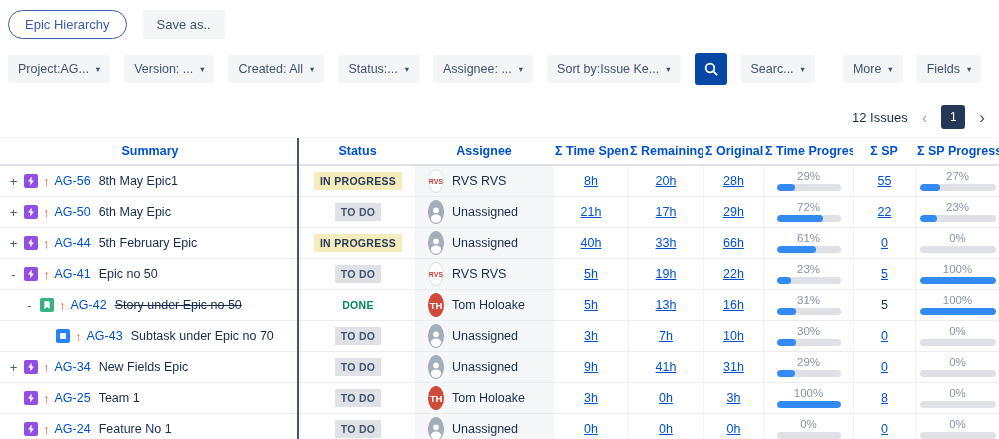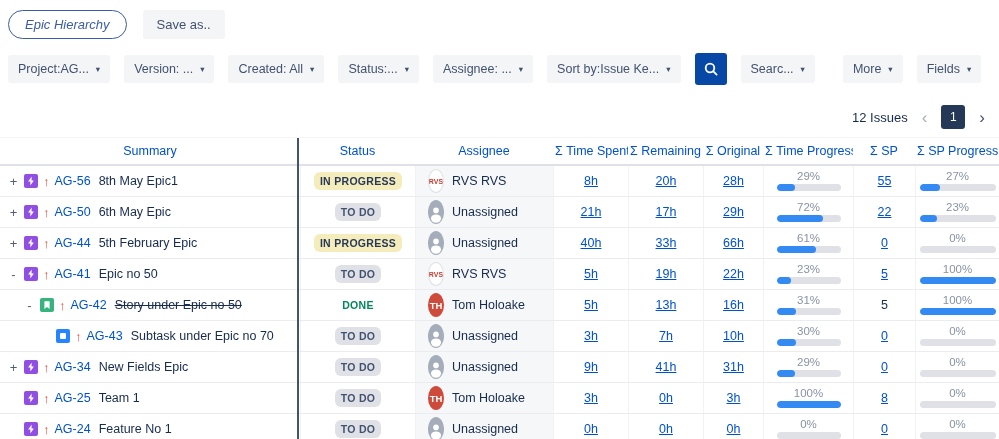--- a/index.html
+++ b/index.html
@@ -6,21 +6,21 @@
   html,body{width:999px;height:439px}
   body{
     font-family:"Liberation Sans",sans-serif;
     background:#fff;color:#172B4D;font-size:13px;
     overflow:hidden;display:flex;flex-direction:column;
   }
   
   .topbar{display:flex;gap:16px;padding:10px 8px 8px;align-items:center}
   .pill{
     background:#fff;border:1px solid #3C5BA5;color:#3C5BA5;border-radius:15px;
-    padding:6px 16px;font-size:13px;font-family:inherit;cursor:pointer;font-style:italic;
+    padding:6px 16px;font-size:13px;font-family:inherit;cursor:pointer;
   }
   .btn{
     background:#F4F5F7;border:none;color:#42526E;border-radius:3px;
     padding:7px 14px;font-size:13px;font-weight:500;font-family:inherit;cursor:pointer;
   }
   
   .filterbar{display:flex;gap:14px;padding:6px 8px;align-items:center}
   #chips-left{display:contents}
   .chip{
     background:#F4F5F7;border-radius:3px;padding:7px 10px;color:#42526E;
@@ -40,40 +40,40 @@
   .pg-arrow.next{color:#42526E}
   .pg-cur{
     width:24px;height:24px;background:#253858;color:#fff;border-radius:3px;
     display:flex;align-items:center;justify-content:center;font-size:12px;cursor:pointer;
   }
   
   .table{position:relative;flex:1;border-top:1px solid #F4F5F7}
   .grid{display:grid;grid-template-columns:300px 115px 138px 75px 75px 60px 90px 62px 84px}
   .thead{border-bottom:2px solid #DFE1E6}
   .th{
-    color:#0052CC;font-size:12.5px;font-weight:400;text-align:center;
+    color:#0052CC;font-size:12.5px;font-weight:700;text-align:center;
     padding:6px 2px;cursor:pointer;white-space:nowrap;overflow:hidden;
   }
   .tr{border-bottom:1px solid #EBECF0;height:31px}
   .td{
     display:flex;align-items:center;justify-content:center;
     font-size:12.5px;border-left:1px solid #F1F2F4;overflow:hidden;
   }
   .td.summary{justify-content:flex-start;border-left:none;gap:5px;white-space:nowrap}
   .td.assignee{justify-content:flex-start;background:#F6F7F9;padding-left:12px;gap:8px}
   .expander{width:11px;text-align:center;color:#505F79;font-size:13px;cursor:pointer;flex:none}
   .type-icon{width:14px;height:14px;flex:none;display:flex}
   .prio{color:#E5493A;font-weight:bold;font-size:13px;flex:none}
   a.key{color:#0052CC;text-decoration:none;margin-right:3px}
   .sumtext{color:#172B4D}
   .strike{text-decoration:line-through}
   a.hlink{color:#0052CC;text-decoration:underline;cursor:pointer}
   .plain{color:#172B4D}
   
-  .badge{font-size:10.5px;font-weight:700;padding:3px 6px;border-radius:6px;letter-spacing:.3px;white-space:nowrap}
+  .badge{font-size:10.5px;font-weight:700;padding:3px 6px;border-radius:0;letter-spacing:.3px;white-space:nowrap}
   .badge.in-progress{background:#F5ECBB;color:#253858}
   .badge.todo{background:#DFE1E6;color:#42526E}
   .badge.done{background:transparent;color:#00875A}
   
   .avatar{
     width:16px;height:24px;border-radius:50%;flex:none;overflow:hidden;
     display:flex;align-items:center;justify-content:center;
   }
   .avatar.rvs{background:#fff;border:1px solid #DFE1E6;color:#C23B30;font-size:7px;font-weight:700}
   .avatar.th{background:#CE4A3B;color:#fff;font-size:9.5px;font-weight:700}

